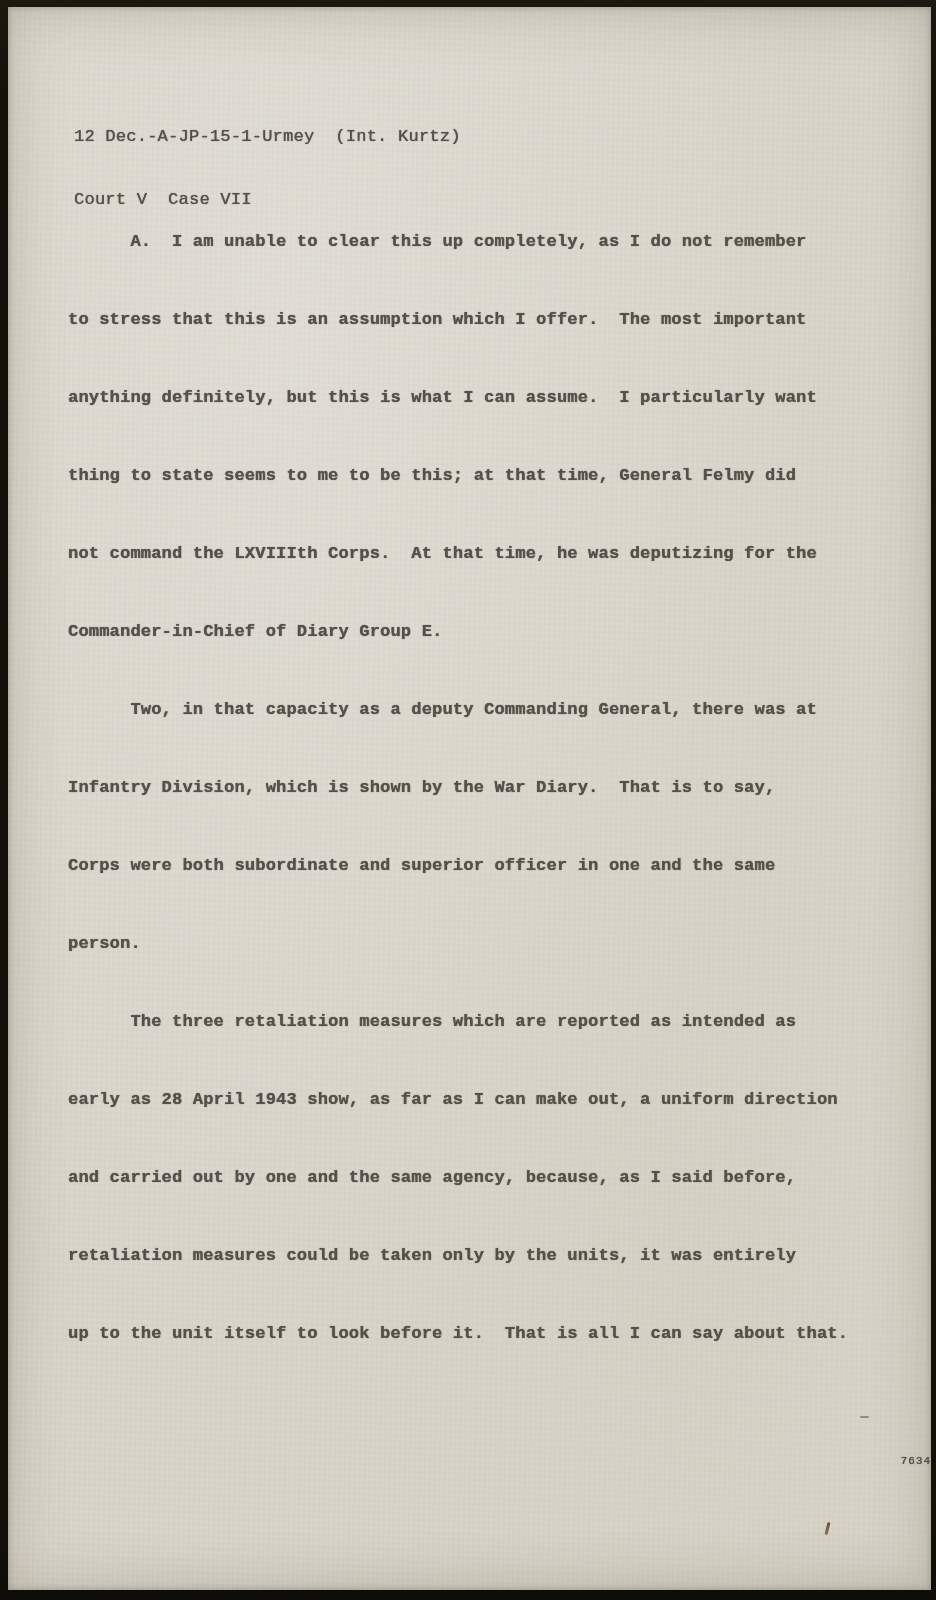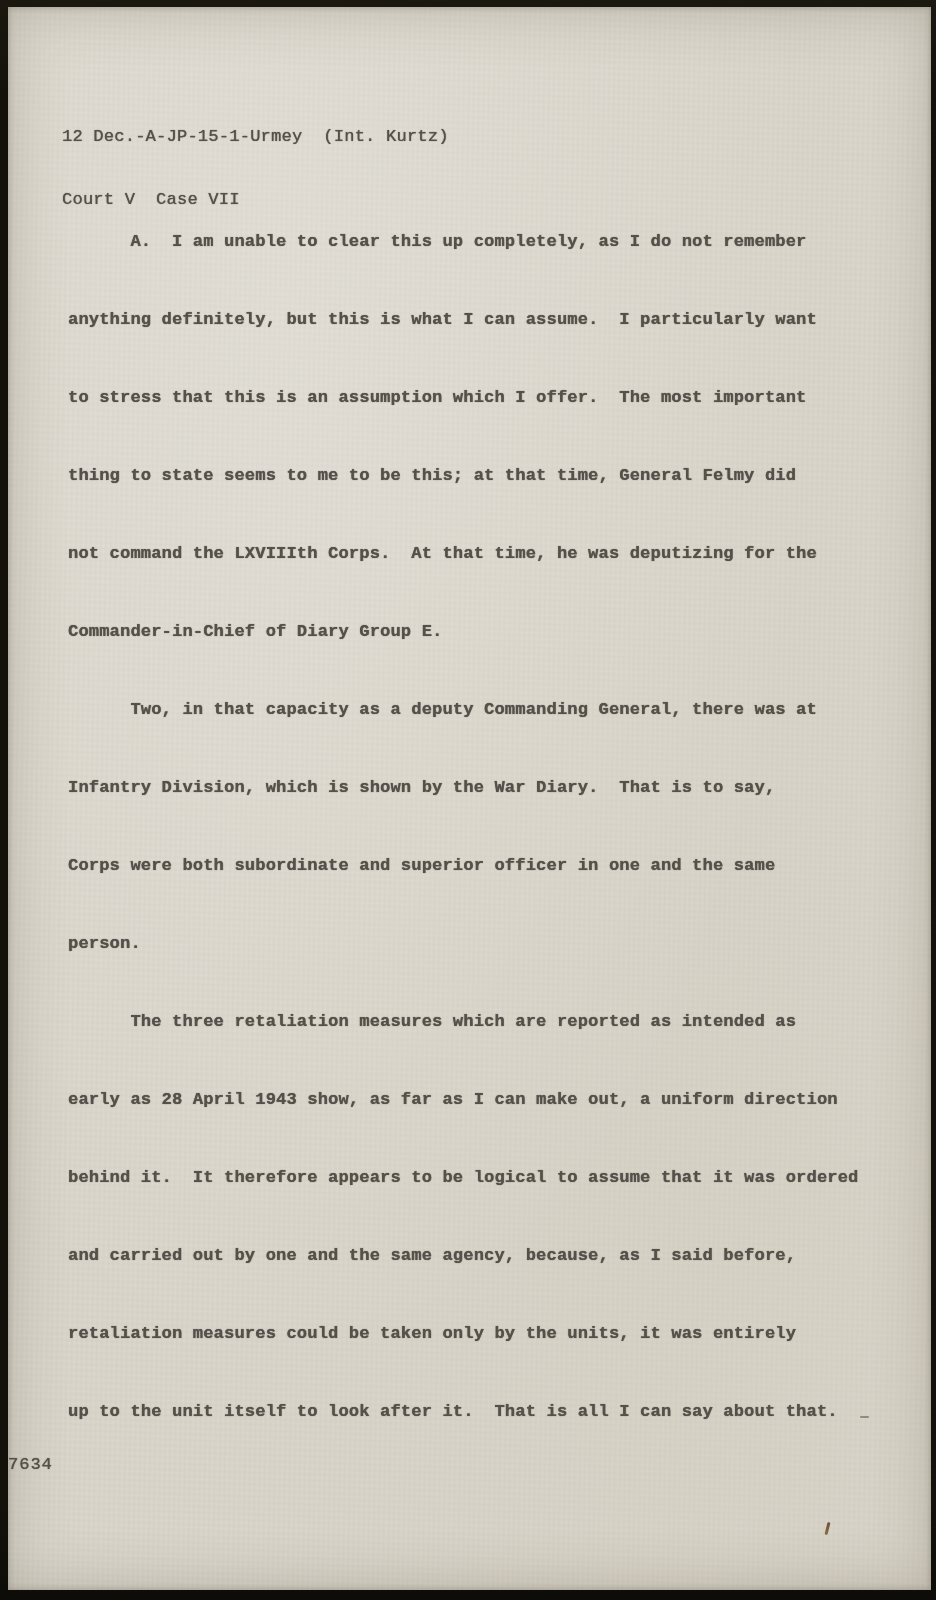--- a/index.html
+++ b/index.html
@@ -29,21 +29,21 @@
   
   .type {
     color: #55504a;
     text-shadow: 0 0 1.1px rgba(85,78,70,0.85), 0.4px 0.4px 0.6px rgba(85,78,70,0.45);
     filter: blur(0.28px);
     white-space: pre;
   }
 
   .header-block {
     position: absolute;
-    left: 54px; top: 77px;
+    left: 66px; top: 77px;
     font-size: 17px;
     letter-spacing: 0.25px;
     line-height: 21px;
   }
 
   .body-block {
     position: absolute;
     left: 60px; top: 185px;
     width: 860px;
     font-size: 17px;
@@ -51,22 +51,22 @@
   }
   .body-block .line {
     height: 40px;
     line-height: 24px;
     font-weight: bold;
   }
 
   .page-number {
     position: absolute;
     left: 0; right: 0; top: 1448px;
-    text-align: left;
-    font-size: 17px;
+    text-align: right;
+    font-size: 11px;
     letter-spacing: 1px;
   }
 
   
   .ink-mark {
     position: absolute;
     left: 818px; top: 1515px;
     width: 2.5px; height: 13px;
     background: linear-gradient(180deg, #6d5134, #8a6b49);
     border-radius: 2px;
@@ -88,35 +88,34 @@
 <div class="scan">
   <div class="page">
 
     <div class="header-block type">
       <div>12 Dec.-A-JP-15-1-Urmey  (Int. Kurtz)</div>
       <div>Court V  Case VII</div>
     </div>
 
     <div class="body-block type">
       <div class="line">      A.  I am unable to clear this up completely, as I do not remember</div>
+      <div class="line">to stress that this is an assumption which I offer.  The most important</div>
       <div class="line">anything definitely, but this is what I can assume.  I particularly want</div>
-      <div class="line">to stress that this is an assumption which I offer.  The most important</div>
       <div class="line">thing to state seems to me to be this; at that time, General Felmy did</div>
       <div class="line">not command the LXVIIIth Corps.  At that time, he was deputizing for the</div>
       <div class="line">Commander-in-Chief of Diary Group E.</div>
       <div class="line">      Two, in that capacity as a deputy Commanding General, there was at</div>
       <div class="line">Infantry Division, which is shown by the War Diary.  That is to say,</div>
       <div class="line">Corps were both subordinate and superior officer in one and the same</div>
       <div class="line">person.</div>
       <div class="line">      The three retaliation measures which are reported as intended as</div>
       <div class="line">early as 28 April 1943 show, as far as I can make out, a uniform direction</div>
-      <div class="line">behind it.  It therefore appears to be logical to assume that it was ordered</div>
       <div class="line">and carried out by one and the same agency, because, as I said before,</div>
       <div class="line">retaliation measures could be taken only by the units, it was entirely</div>
-      <div class="line">up to the unit itself to look after it.  That is all I can say about that.</div>
+      <div class="line">up to the unit itself to look before it.  That is all I can say about that.</div>
       
       
       
       
       
       
       
       
       
       

